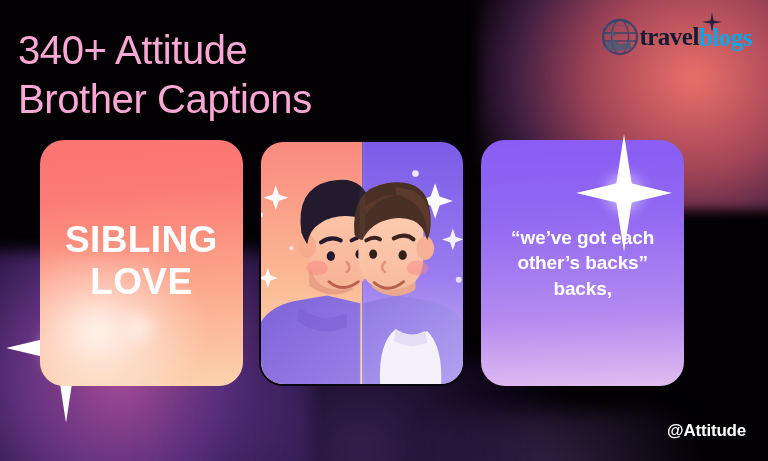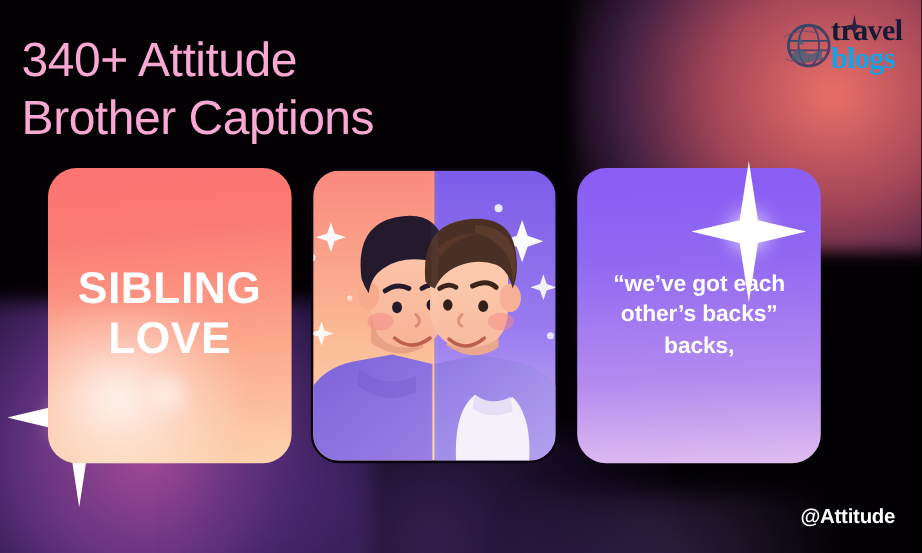--- a/index.html
+++ b/index.html
@@ -102,21 +102,21 @@
   
   .logo {
     position: absolute;
     right: 16px; top: 14px;
     z-index: 10;
     display: flex;
     align-items: center;
     gap: 2px;
   }
   .logo-globe { width: 46px; height: 46px; display: block; flex: none; margin-right: -6px; }
-  .logo-words { display: flex; flex-direction: column; line-height: 0.92; }
+  .logo-words { display: flex; flex-direction: row; line-height: 0.92; }
   .logo-travel {
     font-size: 25px; font-weight: 700;
     color: #141a33;
     letter-spacing: -0.5px;
     font-family: "Liberation Serif", serif;
   }
   .logo-blogs {
     font-size: 25px; font-weight: 700;
     color: #0ea5e9;
     letter-spacing: -0.5px;

